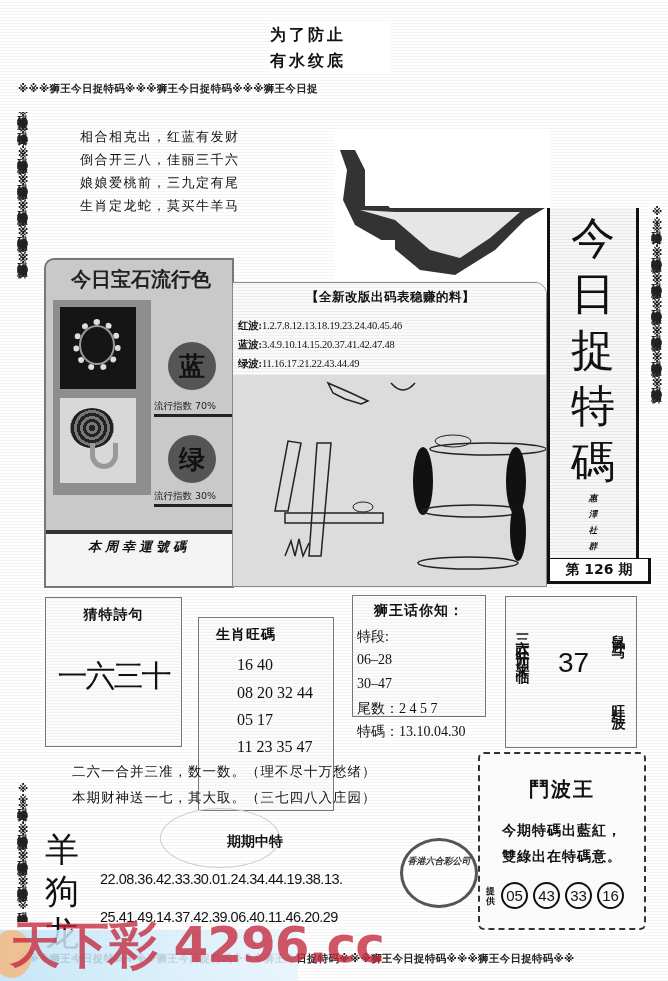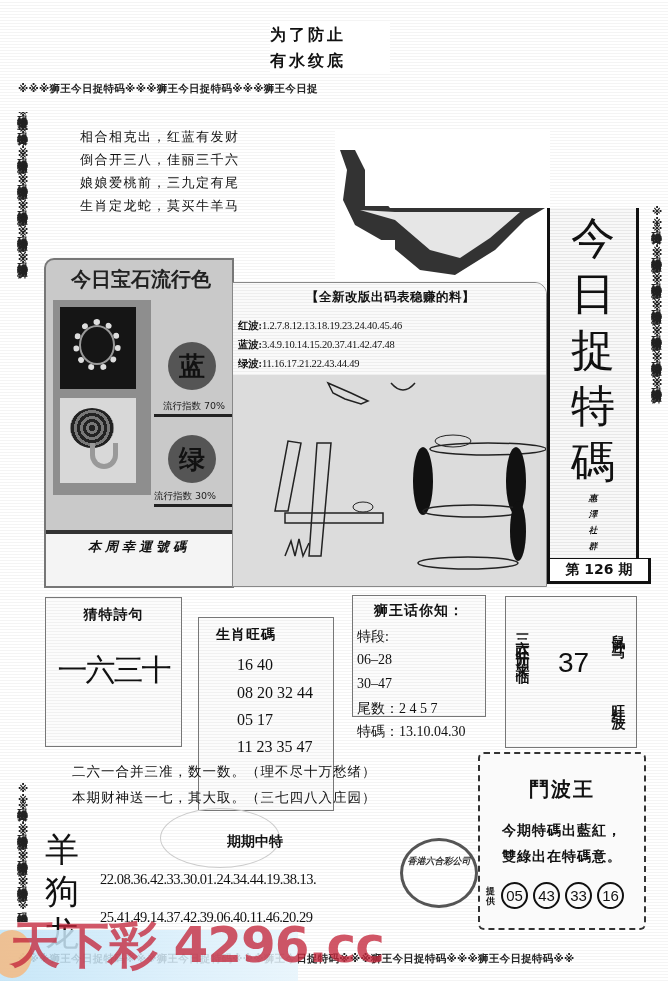--- a/index.html
+++ b/index.html
@@ -54,32 +54,32 @@
 
   
   .title-col { left: 547px; top: 208px; width: 92px; height: 350px; border-left: 3px solid #111; border-right: 3px solid #111; background: repeating-linear-gradient(0deg, #e8e8e8 0 1px, #f8f8f8 1px 3px); }
   .title-big { position: absolute; left: 0; top: 2px; width: 86px; text-align: center; font-family: "DejaVu Sans", sans-serif; font-size: 44px; line-height: 56px; color: #111; }
   .title-small { position: absolute; left: 0; top: 282px; width: 86px; text-align: center; font-size: 8.5px; line-height: 16px; font-weight: bold; font-style: italic; }
   .issue-box { left: 547px; top: 558px; width: 104px; height: 26px; border: 3px solid #111; border-top: 1px solid #111; background: #fff; font-family: "DejaVu Sans", sans-serif; font-size: 14px; font-weight: bold; text-align: center; line-height: 20px; }
 
   
   .box { border: 1px solid #777; background: repeating-linear-gradient(0deg, #f1f1f1 0 1px, #fcfcfc 1px 3px); }
   .box-title { position: absolute; left: 0; width: 100%; text-align: center; font-size: 14px; font-weight: bold; font-family: "DejaVu Sans", sans-serif; letter-spacing: 1px; }
-  .poem-big { position: absolute; left: 0; top: 52px; width: 100%; text-align: center; font-family: "DejaVu Sans", sans-serif; font-size: 30px; letter-spacing: -2px; }
+  .poem-big { position: absolute; left: 0; top: 58px; width: 100%; text-align: center; font-family: "DejaVu Sans", sans-serif; font-size: 30px; letter-spacing: -2px; }
   .num-line { position: absolute; left: 38px; font-family: "Liberation Serif", serif; font-size: 16px; white-space: nowrap; }
   .tip-line { position: absolute; left: 12px; font-family: "Liberation Serif", serif; font-size: 14px; white-space: nowrap; }
 
   .v-col { position: absolute; font-family: "DejaVu Sans", sans-serif; font-size: 14px; font-weight: bold; writing-mode: vertical-rl; text-orientation: upright; letter-spacing: 6px; }
   .big37 { position: absolute; left: 52px; top: 50px; font-family: "Liberation Sans", sans-serif; font-size: 28px; }
 
   .verse { left: 72px; top: 758px; font-size: 13.5px; line-height: 26px; letter-spacing: 1px; }
 
   .zodiac { left: 42px; top: 828px; width: 40px; font-family: "DejaVu Sans", sans-serif; font-size: 34px; line-height: 42px; text-align: center; }
   .hit-title { left: 200px; top: 833px; width: 110px; text-align: center; font-family: "DejaVu Sans", sans-serif; font-size: 14px; font-weight: bold; }
-  .hit-row { left: 100px; font-family: Liberation Serif, serif; font-size: 14.5px; white-space: nowrap; letter-spacing: -0.5px; }
+  .hit-row { left: 100px; font-family: Liberation Sans, sans-serif; font-size: 14.5px; white-space: nowrap; letter-spacing: -0.5px; }
 
   .stamp { border: 3px solid #555; border-radius: 50%; }
 
   .wave-king { left: 478px; top: 752px; width: 168px; height: 178px; background: #fafafa; border: 2px dashed #333; border-radius: 6px; }
   .wk-title { position: absolute; left: 0; top: 22px; width: 100%; text-align: center; font-family: "DejaVu Sans", sans-serif; font-size: 20px; font-weight: bold; letter-spacing: 2px; }
   .wk-line { position: absolute; left: 0; width: 100%; text-align: center; font-size: 14px; font-weight: bold; letter-spacing: 1px; white-space: nowrap; }
   .wk-nums { position: absolute; left: 6px; top: 128px; display: flex; gap: 5px; align-items: center; }
   .wk-prov { font-size: 9px; line-height: 10px; width: 10px; font-weight: bold; }
   .ball { width: 27px; height: 27px; border-radius: 50%; border: 2px solid #111; text-align: center; line-height: 24px; font-family: "Liberation Sans", sans-serif; font-size: 15px; }
 
@@ -123,21 +123,21 @@
   <div class="gem-frame">
     <div class="gem-img1">
         <div class="gem-ring"></div>
       </div>
     <div class="gem-img2">
         <div class="gem-coil"></div>
         <div class="gem-band"></div>
       </div>
   </div>
   <div class="color-badge" style="left:122px; top:82px;">蓝</div>
-  <div class="color-index" style="left:108px; top:140px;text-align:center;">流行指数 70%</div>
+  <div class="color-index" style="left:108px; top:140px;">流行指数 70%</div>
   <div class="color-badge" style="left:122px; top:175px;">绿</div>
   <div class="color-index" style="left:108px; top:230px;">流行指数 30%</div>
   <div class="lucky-box">
     <div class="lucky-title">本周幸運號碼</div>
   </div>
 </div>
 
 <div class="abs wave-panel">
   <div class="wave-head">
     <div class="wave-title">【全新改版出码表稳赚的料】</div>

